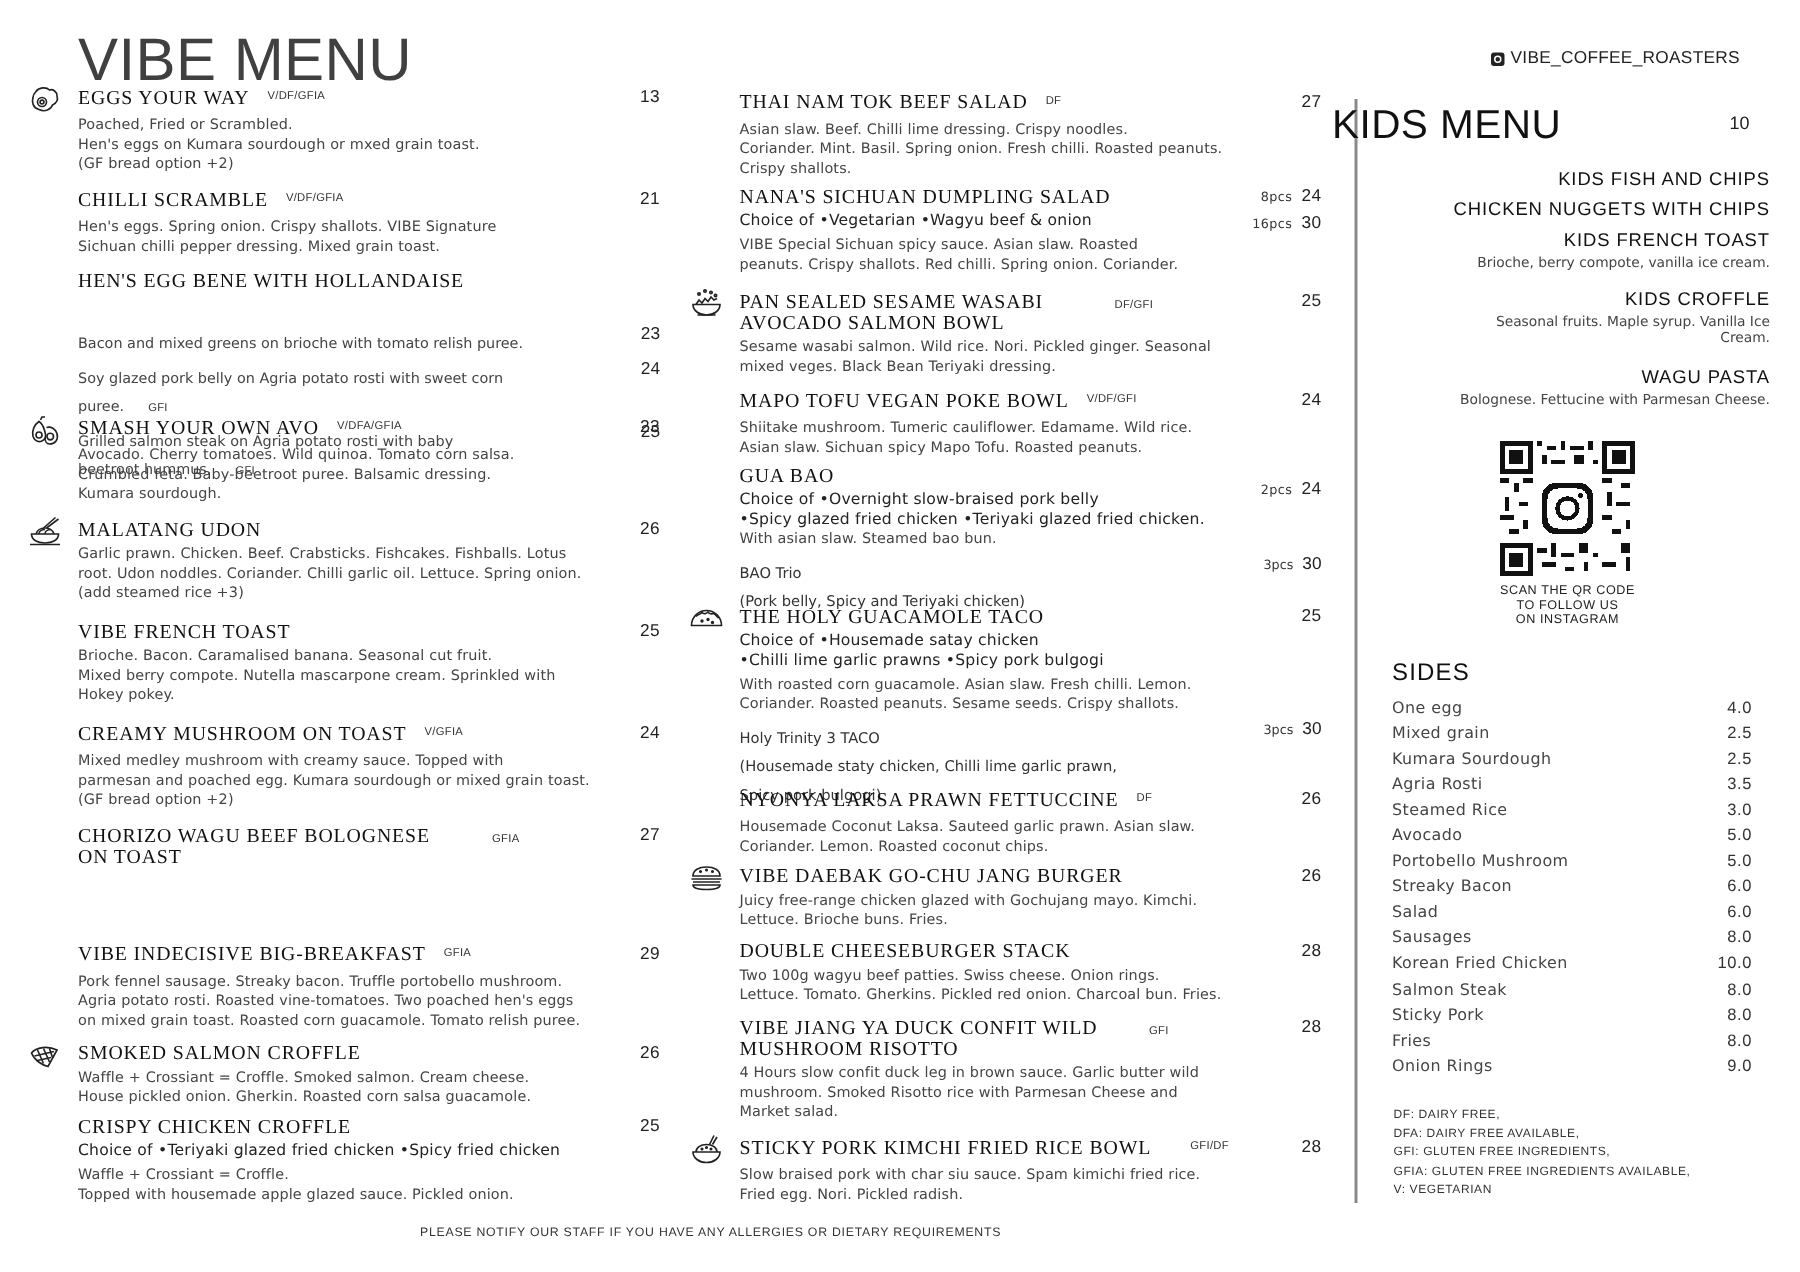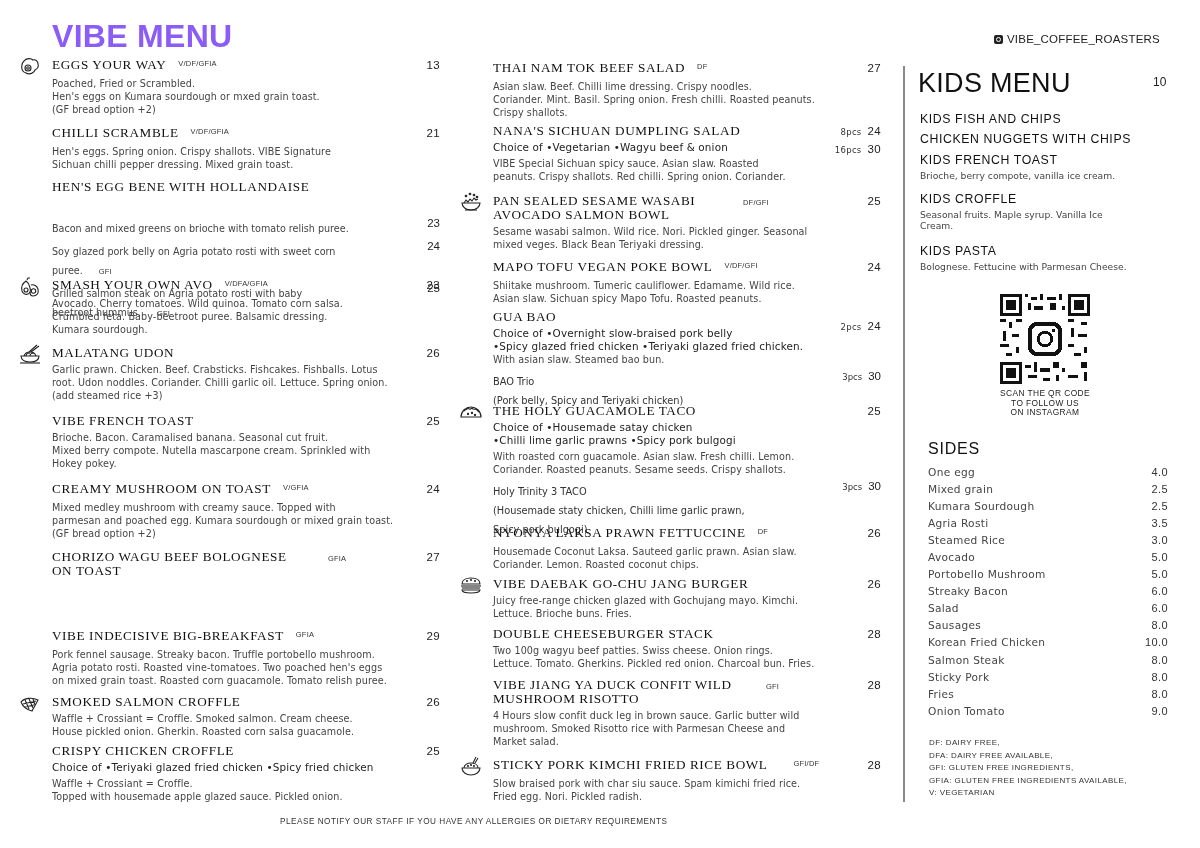--- a/index.html
+++ b/index.html
@@ -2,21 +2,21 @@
 <html><head>
   <meta charset="utf-8">
   <style>
     * { box-sizing: border-box; margin: 0; padding: 0; }
     html, body { width: 1200px; height: 848px; background: #ffffff; overflow: hidden; }
     body { position: relative; font-family: "DejaVu Sans", sans-serif; color: #1a1a1a; }
 
     .page-title {
       position: absolute; left: 52px; top: 18px;
       font-family: "Liberation Sans", sans-serif;
-      font-size: 32px; font-weight: bold; letter-spacing: 0.3px; color: #8b5cf6;
+      font-size: 40px; font-weight: normal; letter-spacing: 0.3px; color: #404040;
     }
     .insta-handle {
       position: absolute; left: 994px; top: 33px;
       font-family: "Liberation Sans", sans-serif;
       font-size: 11.5px; color: #222; letter-spacing: 0.2px;
       display: flex; align-items: center; gap: 4px;
     }
     .insta-handle .ig {
       display: inline-block; width: 9px; height: 9px; background: #222; border-radius: 2px; position: relative;
     }
@@ -58,25 +58,25 @@
       font-family: "Liberation Sans", sans-serif; font-size: 11.5px; color: #222;
     }
     .pcs { font-family: "DejaVu Sans", sans-serif; font-size: 8.5px; color: #333; margin-right: 6px; }
 
     .item-icon { position: absolute; left: -34px; top: -3px; width: 24px; height: 24px; }
     .item-icon svg { width: 24px; height: 24px; }
 
     
     .divider { position: absolute; left: 903px; top: 66px; width: 2px; height: 736px; background: #8a8a8a; }
     .kids-title {
-      position: absolute; left: 918px; top: 68px;
+      position: absolute; left: 888px; top: 68px;
       font-family: "Liberation Sans", sans-serif; font-size: 27px; color: #111; letter-spacing: 0.3px;
     }
     .kids-price { position: absolute; left: 1153px; top: 75px; font-family: "Liberation Sans", sans-serif; font-size: 12px; color: #222; }
-    .kids-item { position: absolute; left: 920px; width: 260px; }
+    .kids-item { position: absolute; left: 920px; width: 260px; text-align: right; }
     .kids-name { font-family: "Liberation Sans", sans-serif; font-size: 12.3px; letter-spacing: 0.6px; color: #111; line-height: 14px; }
     .kids-desc { font-family: "DejaVu Sans", sans-serif; font-size: 9.2px; line-height: 11px; color: #444; margin-top: 3px; white-space: pre-line; }
 
     .qr { position: absolute; left: 1000px; top: 294px; width: 90px; height: 90px; }
     .qr-caption {
       position: absolute; left: 985px; top: 389px; width: 120px; text-align: center;
       font-family: "Liberation Sans", sans-serif; font-size: 8.4px; line-height: 9.5px; color: #222; letter-spacing: 0.4px; white-space: pre-line;
     }
 
     .sides-title { position: absolute; left: 928px; top: 440px; font-family: "Liberation Sans", sans-serif; font-size: 16px; letter-spacing: 0.8px; color: #111; }
@@ -443,21 +443,21 @@
 <div class="kids-item" style="top:153px">
   <div class="kids-name">KIDS FRENCH TOAST</div>
   <div class="kids-desc">Brioche, berry compote, vanilla ice cream.</div>
 </div>
 <div class="kids-item" style="top:192px">
   <div class="kids-name">KIDS CROFFLE</div>
   <div class="kids-desc">Seasonal fruits. Maple syrup. Vanilla Ice
 Cream.</div>
 </div>
 <div class="kids-item" style="top:244px">
-  <div class="kids-name">KIDS PASTA</div>
+  <div class="kids-name">WAGU PASTA</div>
   <div class="kids-desc">Bolognese. Fettucine with Parmesan Cheese.</div>
 </div>
 
 <div class="qr">
   <svg viewBox="0 0 29 29" width="90" height="90" shape-rendering="crispEdges">
     <rect width="29" height="29" fill="#fff"></rect>
     <g fill="#111">
       <rect x="0" y="0" width="7" height="7"></rect>
         <rect x="1" y="1" width="5" height="5" fill="#fff"></rect>
         <rect x="2" y="2" width="3" height="3"></rect>
@@ -567,21 +567,21 @@
     </div>
   <div class="side-row">
       <span class="side-name">Sticky Pork</span>
       <span class="side-price">8.0</span>
     </div>
   <div class="side-row">
       <span class="side-name">Fries</span>
       <span class="side-price">8.0</span>
     </div>
   <div class="side-row">
-      <span class="side-name">Onion Tomato</span>
+      <span class="side-name">Onion Rings</span>
       <span class="side-price">9.0</span>
     </div>
 </div>
 
 <div class="legend">
   <div class="legend-line">DF: DAIRY FREE,</div>
   <div class="legend-line">DFA: DAIRY FREE AVAILABLE,</div>
   <div class="legend-line">GFI: GLUTEN FREE INGREDIENTS,</div>
   <div class="legend-line">GFIA: GLUTEN FREE INGREDIENTS AVAILABLE,</div>
   <div class="legend-line">V: VEGETARIAN</div>

